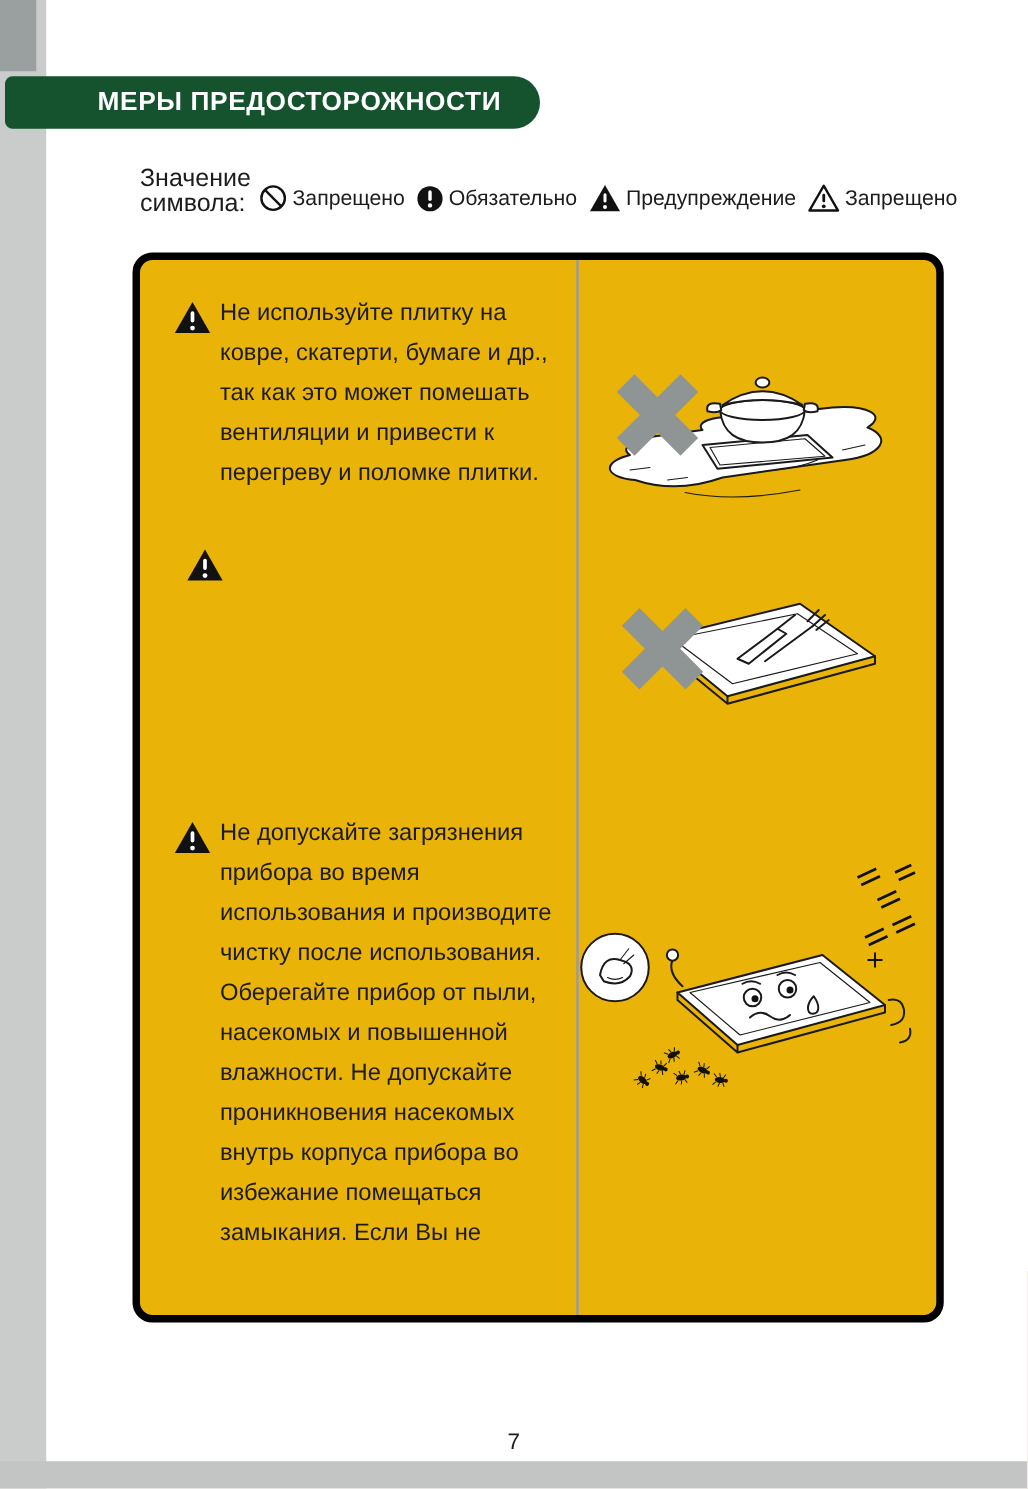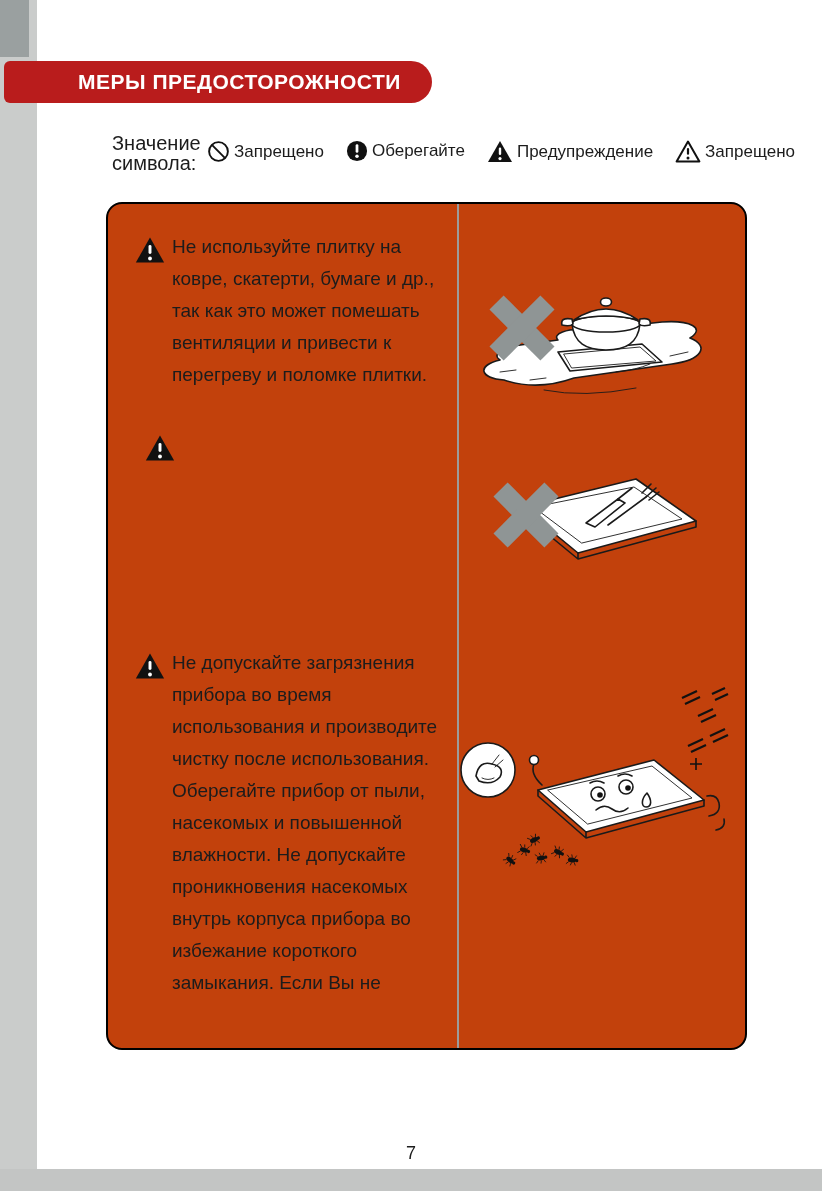--- a/index.html
+++ b/index.html
@@ -9,39 +9,39 @@
   }
   .side-strip{position:absolute;left:0;top:0;width:37px;height:1191px;background:#cacccb;}
   .corner-block{position:absolute;left:0;top:0;width:29px;height:57px;background:#9aa0a0;}
   .bottom-bar{position:absolute;left:0;bottom:0;width:822px;height:22px;background:#c3c5c4;}
   .page-number{
     position:absolute;left:0;top:1143px;width:822px;text-align:center;
     font-size:18px;color:#1c1c1c;
   }
   .header-bar{
     position:absolute;left:4px;top:61px;width:428px;height:42px;
-    background:#b91c1c;border-radius:6px 21px 21px 6px;
+    background:#14532d;border-radius:6px 21px 21px 6px;
     display:flex;align-items:center;
   }
   .header-title{
     margin-left:74px;color:#ffffff;font-weight:bold;font-size:21px;letter-spacing:.5px;
   }
   .legend-label{
     position:absolute;left:112px;top:133px;width:110px;
     font-size:20px;line-height:20px;color:#1c1c1c;
   }
   .legend-items{
     position:absolute;left:207px;top:140px;height:30px;
-    display:flex;align-items:flex-start;gap:22px;
+    display:flex;align-items:flex-end;gap:9px;
   }
   .legend-item{display:flex;align-items:center;gap:4px;font-size:17px;white-space:nowrap;}
   .legend-item svg{display:block;}
   .main-box{
     position:absolute;left:106px;top:202px;width:637px;height:844px;
-    border:2px solid #000000;border-radius:16px;background:#c2410c;
+    border:6px solid #000000;border-radius:16px;background:#eab308;
   }
   .divider{
     position:absolute;left:349px;top:0;width:0;height:100%;
     border-left:2px solid #9c9c9c;
   }
   .warning-icon{position:absolute;}
   .warning-text{
     position:absolute;font-size:19px;line-height:32px;color:#1c1c1c;
   }
   .w1-icon{left:27px;top:33px;}
@@ -84,21 +84,21 @@
       <span>Запрещено</span>
     </div>
     <div class="legend-item">
       <span>
         <svg width="22" height="22" viewBox="0 0 24 24">
             <circle cx="12" cy="12" r="11" fill="#111"></circle>
             <rect x="10.5" y="4.6" width="3" height="9.4" rx="1.5" fill="#fff"></rect>
             <circle cx="12" cy="17.8" r="1.9" fill="#fff"></circle>
           </svg>
       </span>
-      <span>Оберегайте</span>
+      <span>Обязательно</span>
     </div>
     <div class="legend-item">
       <span>
         <svg width="26" height="23" viewBox="0 0 26 23">
             <polygon points="13,1 25,22 1,22" fill="#111"></polygon>
             <rect x="11.8" y="7.5" width="2.4" height="7.5" rx="1.2" fill="#fff"></rect>
             <circle cx="13" cy="18.6" r="1.6" fill="#fff"></circle>
           </svg>
       </span>
       <span>Предупреждение</span>
@@ -135,21 +135,21 @@
         </svg>
     </span>
 
     <span class="warning-icon w3-icon">
       <svg width="30" height="26" viewBox="0 0 26 23">
           <polygon points="13,0.5 25.5,22.5 0.5,22.5" fill="#111"></polygon>
           <rect x="11.7" y="7" width="2.6" height="8" rx="1.3" fill="#fff"></rect>
           <circle cx="13" cy="19" r="1.7" fill="#fff"></circle>
         </svg>
     </span>
-    <div class="warning-text w3-text">Не допускайте загрязнения прибора во время использования и производите чистку после использования. Оберегайте прибор от пыли, насекомых и повышенной влажности. Не допускайте проникновения насекомых внутрь корпуса прибора во избежание короткого замыкания. Если Вы не</div>
+    <div class="warning-text w3-text">Не допускайте загрязнения прибора во время использования и производите чистку после использования. Оберегайте прибор от пыли, насекомых и повышенной влажности. Не допускайте проникновения насекомых внутрь корпуса прибора во избежание помещаться замыкания. Если Вы не</div>
 
     <div class="ill ill1">
       <svg width="255" height="150" viewBox="0 0 255 150">
 
         <path class="lnf" d="M38 112 C14 110 10 98 34 92 C24 86 40 78 62 76 L92 72 C86 66 100 60 122 62 L196 54 C224 52 240 60 224 70 C244 78 236 92 206 96 L108 110 C80 120 56 118 38 112 Z"></path>
         <path class="ln thin" d="M34 104 l16 -2 M204 88 l18 -4 M64 112 l16 -2 M150 104 q20 -2 34 -8"></path>
         <path class="ln thin" d="M78 122 q40 8 92 -2"></path>
 
         <polygon class="lnf" points="92,84 176,76 196,94 104,103"></polygon>
         <polygon class="ln thin" points="98,86 174,79 190,93 106,100"></polygon>

